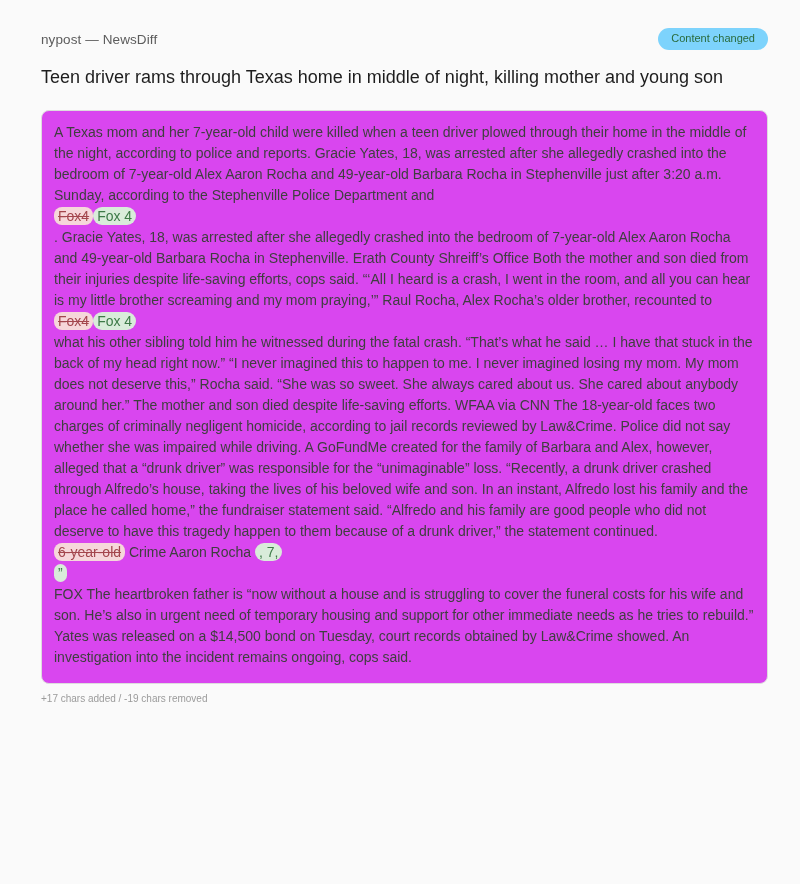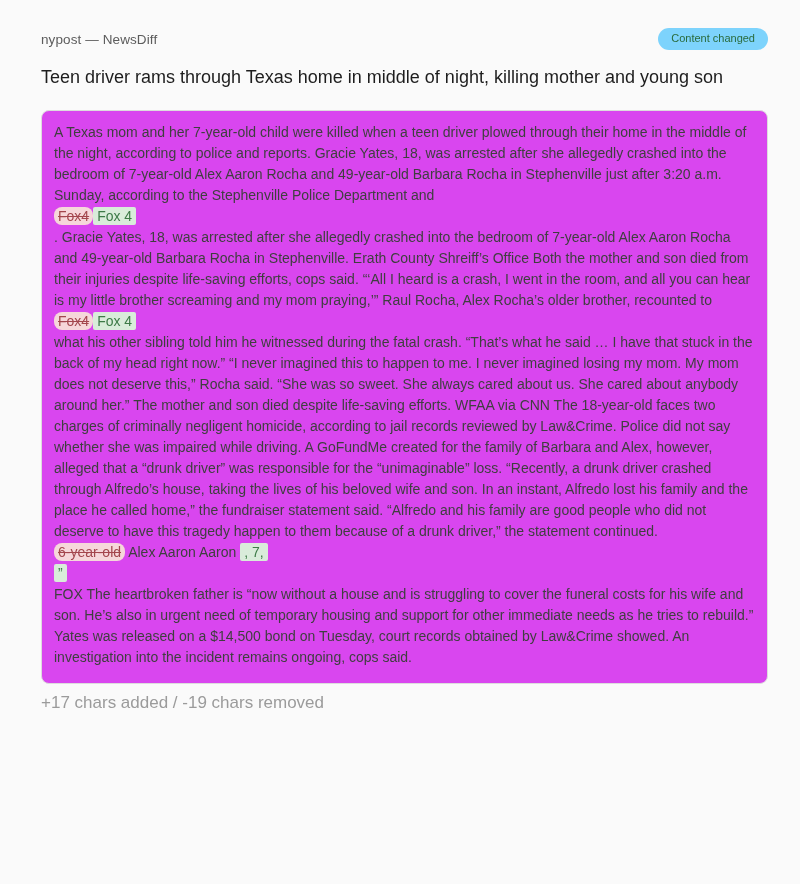--- a/index.html
+++ b/index.html
@@ -60,26 +60,26 @@
     background: #f6d7da;
     color: #a3464d;
     text-decoration: line-through;
     padding: 1px 4px;
     border-radius: 8px;
   }
   .added {
     background: #d9ecda;
     color: #3d7a47;
     padding: 1px 4px;
-    border-radius: 2px;
+    border-radius: 9px;
   }
   .unchanged-mid { color: #3f3f3f; }
   .change-summary {
     margin-top: 9px;
-    font-size: 17px;
+    font-size: 10px;
     color: #9b9b9b;
   }
 </style>
 </head>
 <body>
 
 <div class="page">
 
   <div class="header-row">
     <div class="source-label">nypost — NewsDiff</div>
@@ -99,21 +99,21 @@
     <p class="seg">. Gracie Yates, 18, was arrested after she allegedly crashed into the bedroom of 7-year-old Alex Aaron Rocha and 49-year-old Barbara Rocha in Stephenville. Erath County Shreiff’s Office Both the mother and son died from their injuries despite life-saving efforts, cops said. “‘All I heard is a crash, I went in the room, and all you can hear is my little brother screaming and my mom praying,’” Raul Rocha, Alex Rocha’s older brother, recounted to</p>
 
     <div class="diff-line">
       <span class="removed">Fox4</span><span class="added">Fox 4</span>
     </div>
 
     <p class="seg">what his other sibling told him he witnessed during the fatal crash. “That’s what he said … I have that stuck in the back of my head right now.” “I never imagined this to happen to me. I never imagined losing my mom. My mom does not deserve this,” Rocha said. “She was so sweet. She always cared about us. She cared about anybody around her.” The mother and son died despite life-saving efforts. WFAA via CNN The 18-year-old faces two charges of criminally negligent homicide, according to jail records reviewed by Law&amp;Crime. Police did not say whether she was impaired while driving. A GoFundMe created for the family of Barbara and Alex, however, alleged that a “drunk driver” was responsible for the “unimaginable” loss. “Recently, a drunk driver crashed through Alfredo’s house, taking the lives of his beloved wife and son. In an instant, Alfredo lost his family and the place he called home,” the fundraiser statement said. “Alfredo and his family are good people who did not deserve to have this tragedy happen to them because of a drunk driver,” the statement continued.</p>
 
     <div class="diff-line">
       <span class="removed">6-year-old</span>
-      <span class="unchanged-mid">Alex Aaron Aaron</span>
+      <span class="unchanged-mid">Crime Aaron Rocha</span>
       <span class="added">, 7,</span>
     </div>
 
 
     <div class="diff-line">
       <span class="added">”</span>
     </div>
 
     <p class="seg">FOX The heartbroken father is “now without a house and is struggling to cover the funeral costs for his wife and son. He’s also in urgent need of temporary housing and support for other immediate needs as he tries to rebuild.” Yates was released on a $14,500 bond on Tuesday, court records obtained by Law&amp;Crime showed. An investigation into the incident remains ongoing, cops said.</p>
 

